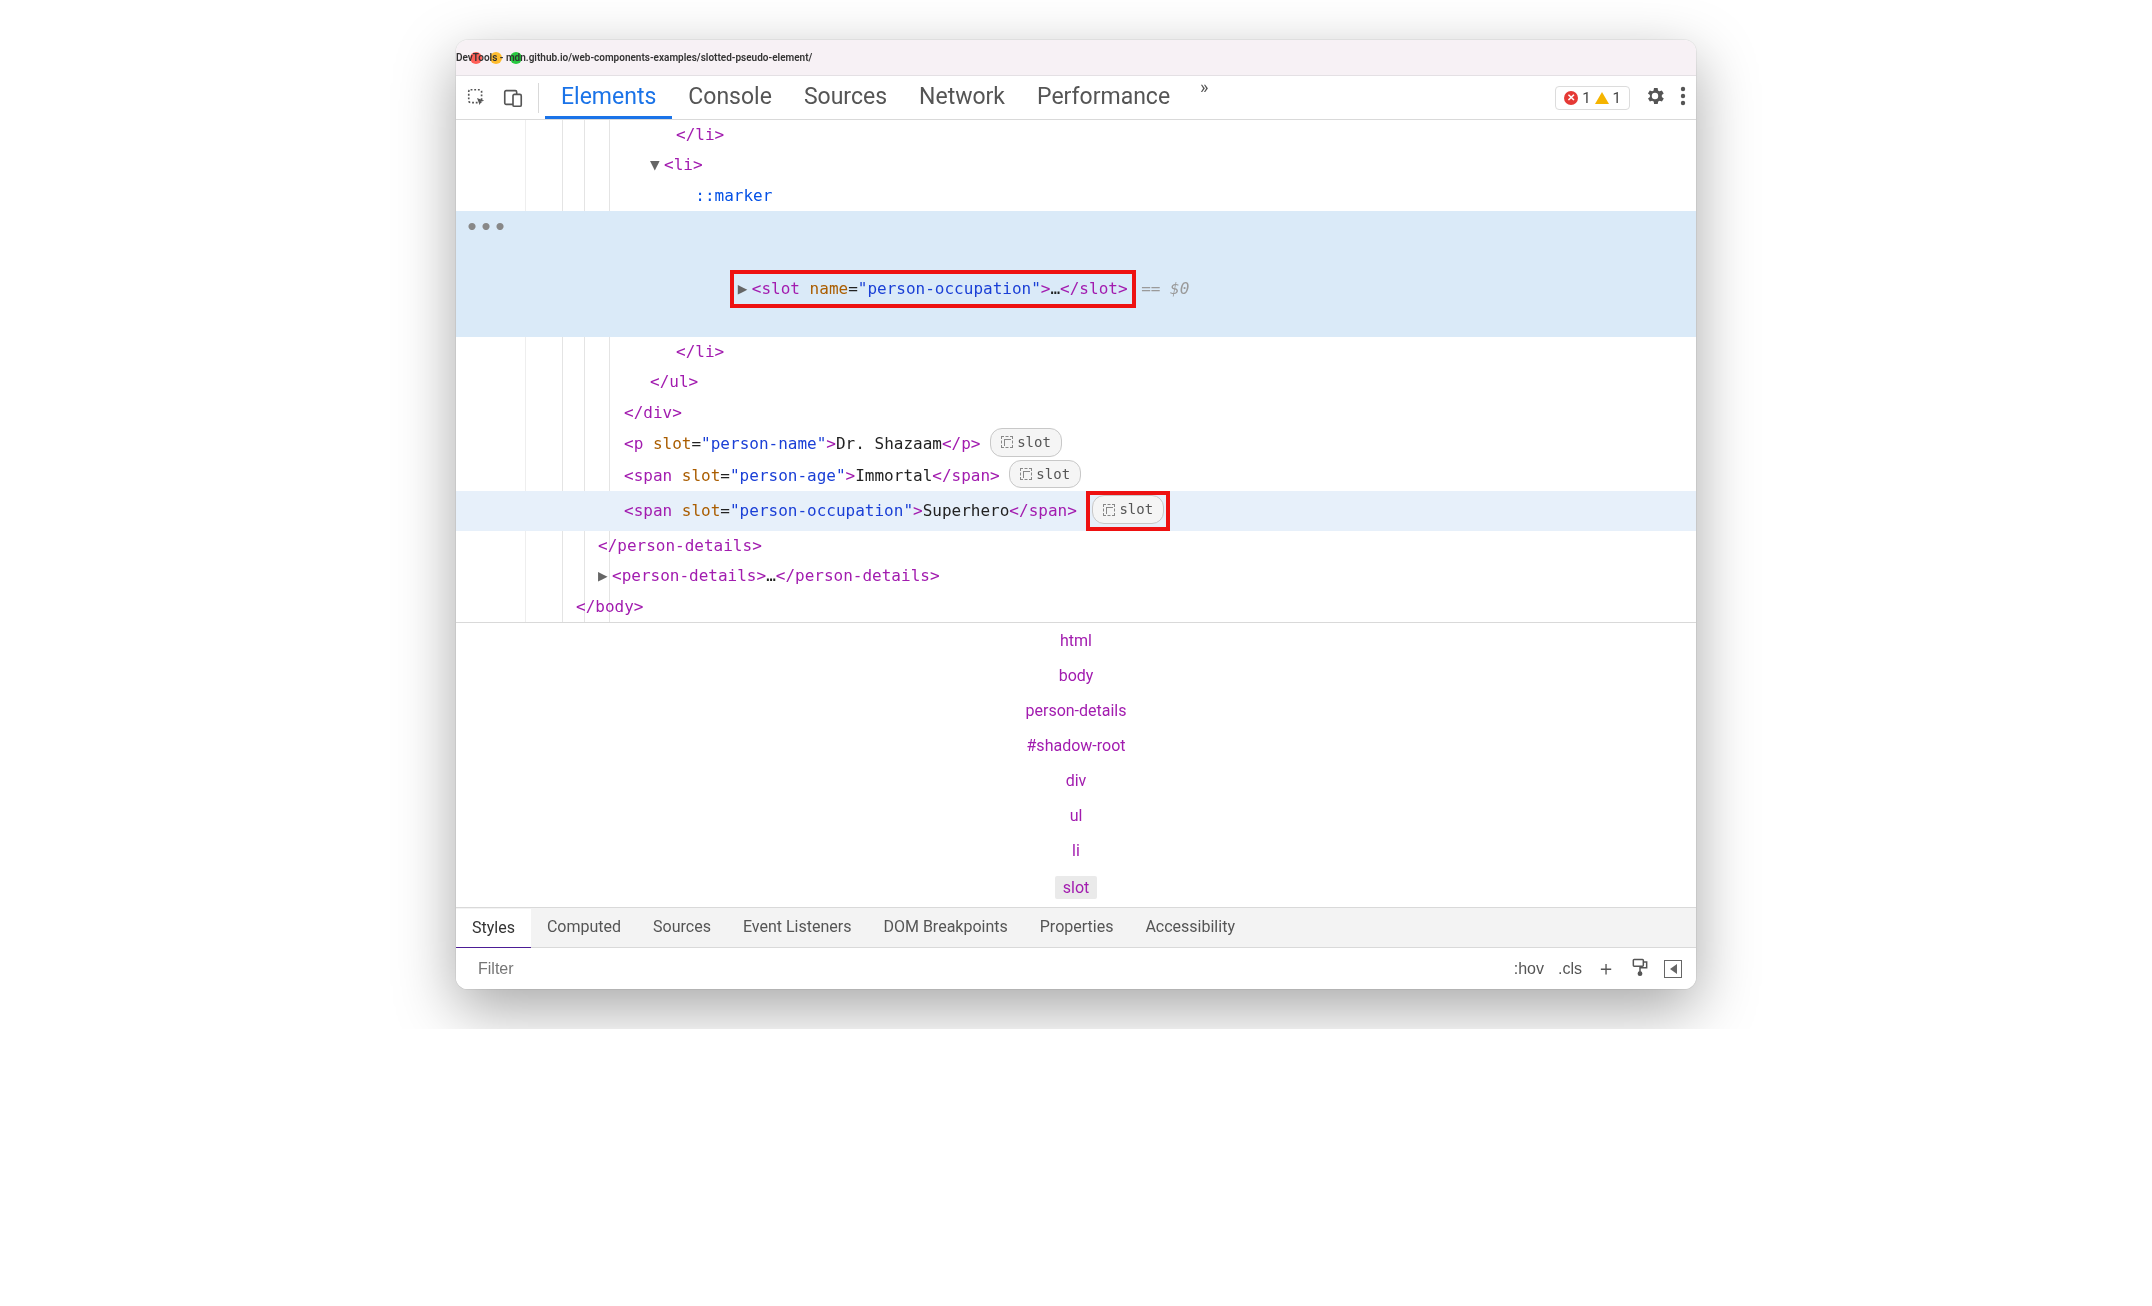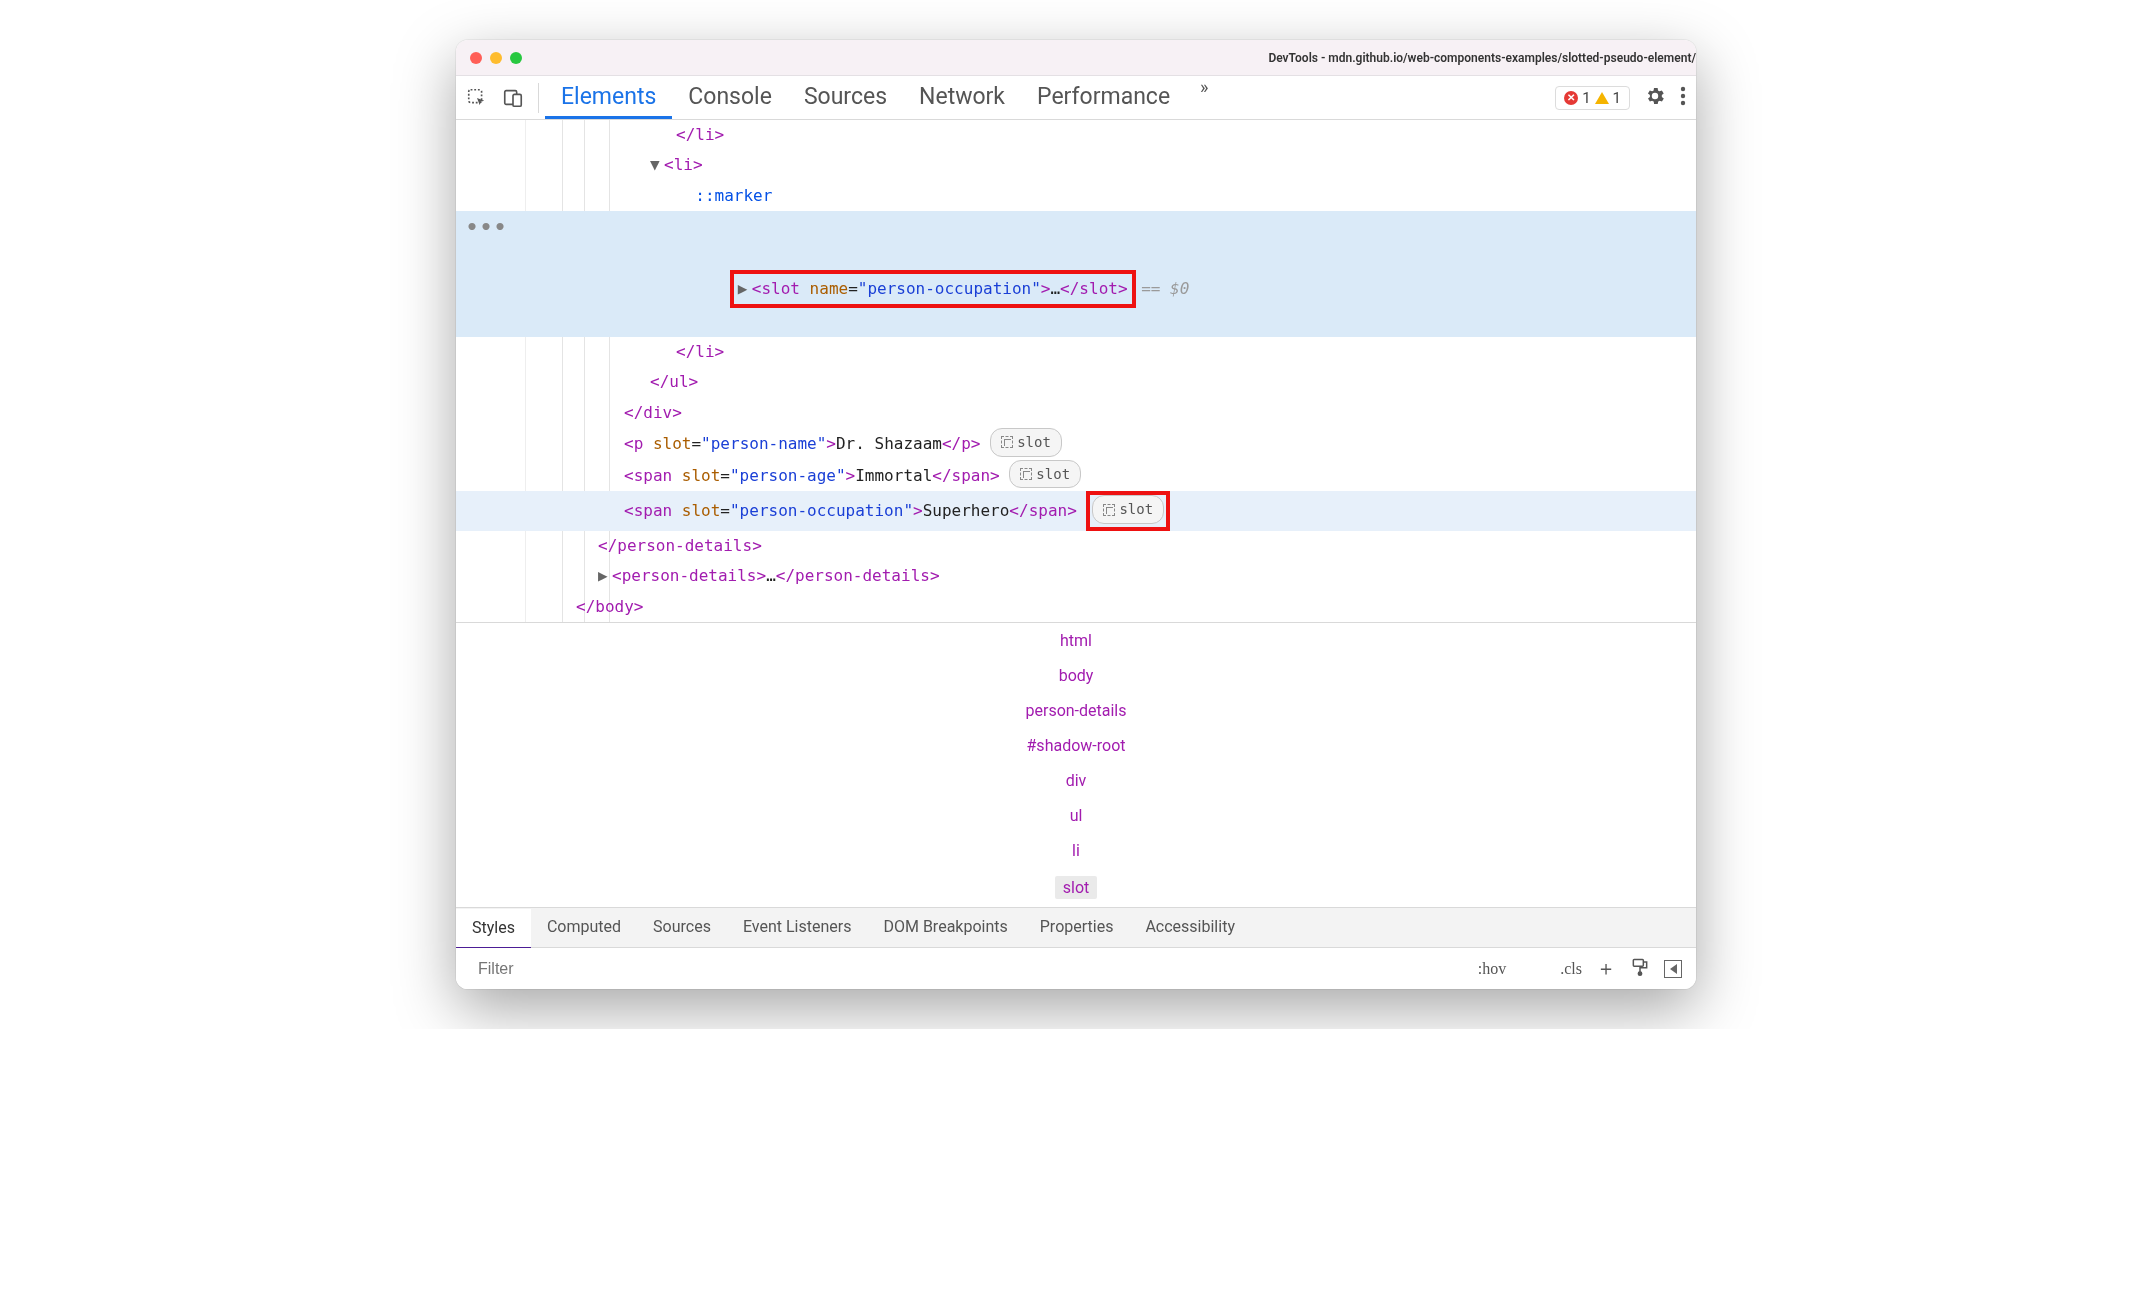--- a/index.html
+++ b/index.html
@@ -28,22 +28,22 @@
     border-bottom: 1px solid #e4e0e4;
     position: relative;
   }
   .traffic { display: flex; gap: 8px; }
   .tlight { width: 12px; height: 12px; border-radius: 50%; }
   .tlight.red { background:#ff5f57; }
   .tlight.yellow { background:#febc2e; }
   .tlight.green { background:#28c840; }
   .wtitle {
     position: absolute; left: 0; right: 0;
-    text-align: right;
-    font-size: 12px;
+    text-align: left;
+    font-size: 10px;
     font-weight: 600;
     color: #333;
     pointer-events: none;
   }
   
   .toolbar {
     height: 44px;
     display: flex;
     align-items: center;
     border-bottom: 1px solid #d9d9d9;
@@ -134,21 +134,21 @@
   .filterbar {
     display:flex; align-items:center;
     border-top:1px solid #d9d9d9;
     height:42px;
     background:#fff;
   }
   .filter-input {
     flex:1; border:none; outline:none; padding:0 22px; font-size:16px; color:#737373; height:100%;
   }
   .fb-right { display:flex; align-items:center; gap:14px; padding:0 14px; color:#555; font-size:16px;}
-  .fb-right .mono{ font-family: Liberation Serif, serif; margin-left: 40px; }
+  .fb-right .mono{ font-family: Liberation Sans, sans-serif; }
   .plus { font-size:20px; }
   .sq-collapse { width:18px;height:18px;border:1.5px solid #666; display:inline-flex; align-items:center; justify-content:center;}
   .sq-collapse::before{content:"";width:0;height:0;border-top:5px solid transparent;border-bottom:5px solid transparent;border-right:7px solid #666;}
 </style>
 </head>
 <body>
 
 <div class="window">
 
   <div class="titlebar">

